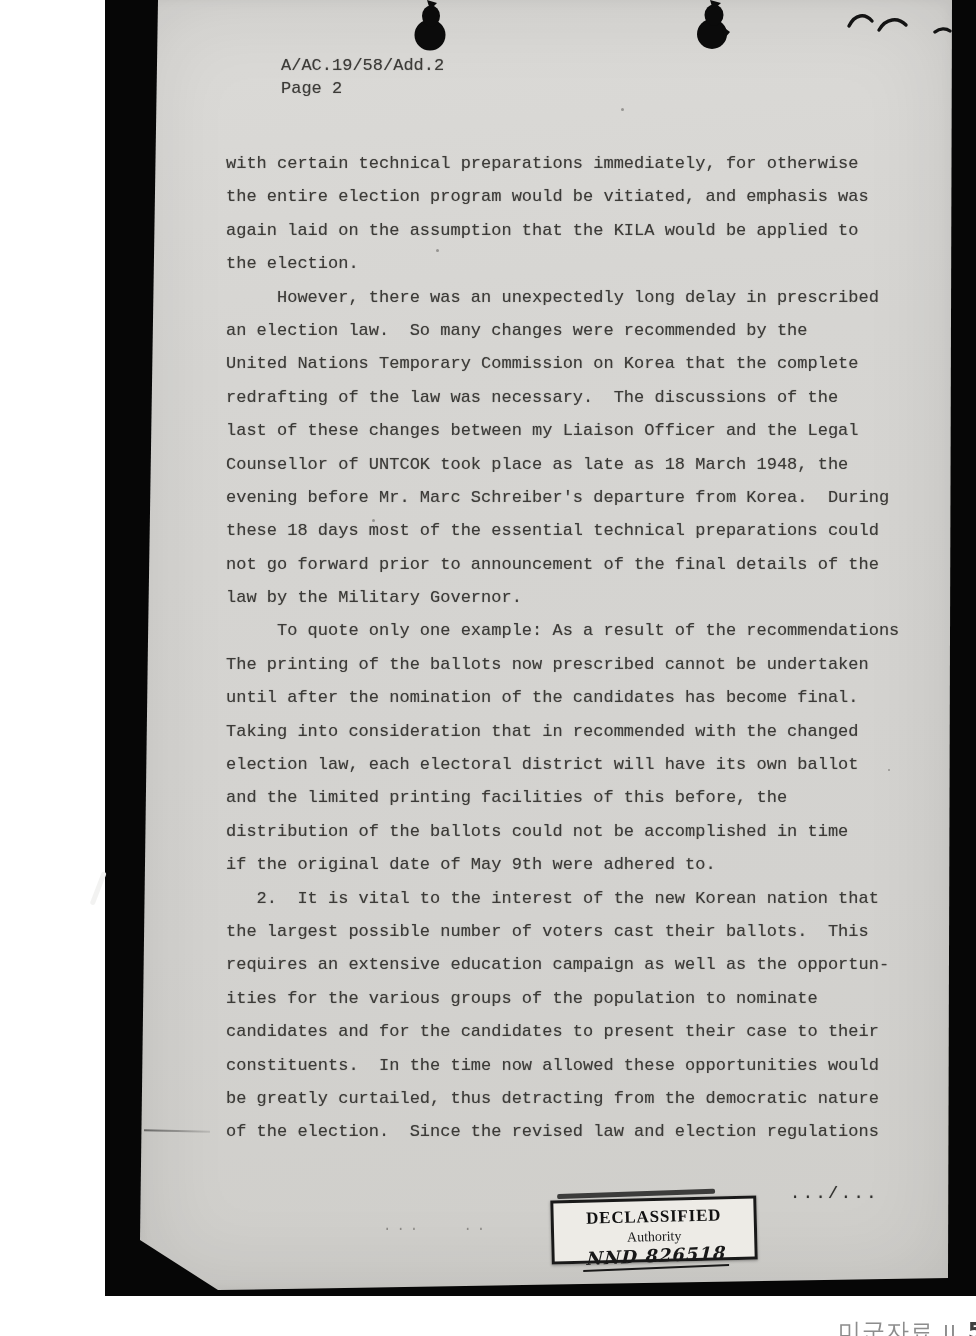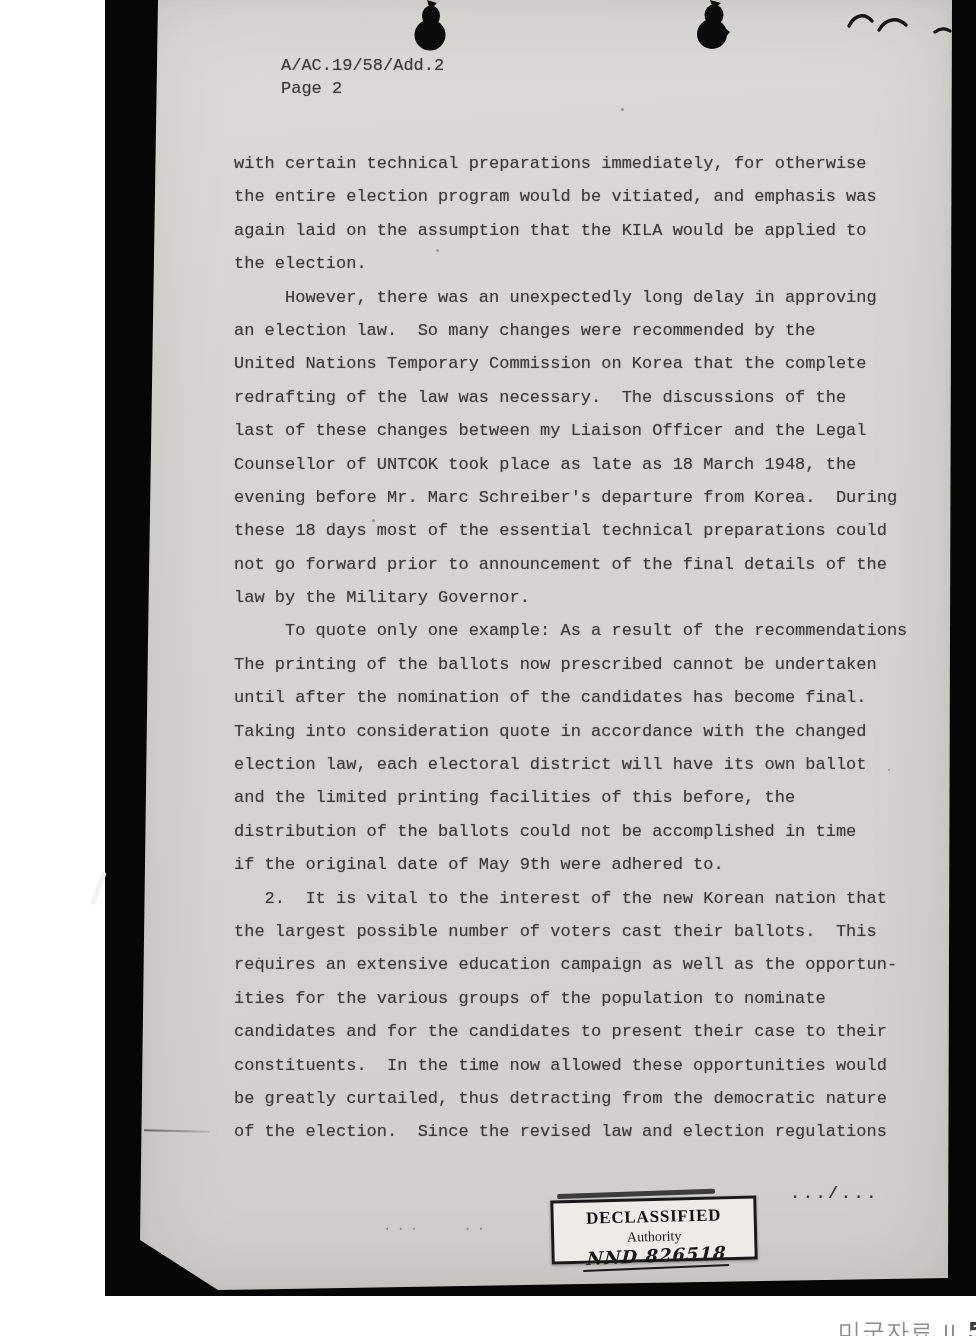--- a/index.html
+++ b/index.html
@@ -12,21 +12,21 @@
 
   
   .paper { position:absolute; left:35px; top:0; width:812px; height:1290px;
            background:linear-gradient(175deg,#dbdad7 0%,#d6d5d2 28%,#d3d2cf 70%,#cfceca 100%);
            clip-path:polygon(18px 0, 812px 0, 808px 1278px, 78px 1290px, 0 1240px, 8px 640px); }
   .vignette { position:absolute; inset:0; box-shadow:inset 0 0 90px rgba(0,0,0,.10), inset 0 0 14px rgba(0,0,0,.05); }
 
   .typed { font-family:"Liberation Mono","DejaVu Sans Mono",monospace; font-size:17px; color:#3c3b38; }
   .doc-header { position:absolute; left:97px; top:54px; line-height:23px;
                 text-shadow:0 0 1px rgba(60,58,54,.5);margin-left:44px; }
-  .body-lines { position:absolute; left:94px; top:147px; }
+  .body-lines { position:absolute; left:86px; top:147px; }
   .tline { white-space:pre; line-height:33.4px; height:33.4px; text-shadow:0 0 1px rgba(60,58,54,.5); }
 
   .blots { position:absolute; left:0; top:0; width:812px; height:62px; }
   .handmarks { position:absolute; left:705px; top:8px; width:108px; height:32px; }
 
   .cont-mark { position:absolute; left:650px; top:1184px; font-size:17px; letter-spacing:2.5px;
                color:#30302d; text-shadow:0 0 1px rgba(50,50,48,.5); white-space:pre; }
   .faint-dots { position:absolute; left:243px; top:1218px; font-size:14px; letter-spacing:5px;
                 color:rgba(60,58,54,.45); white-space:pre; }
 
@@ -93,34 +93,34 @@
         <div>A/AC.19/58/Add.2</div>
         <div>Page 2</div>
       </div>
 
       <div class="body-lines typed">
 
       <div class="tline">with certain technical preparations immediately, for otherwise</div>
           <div class="tline">the entire election program would be vitiated, and emphasis was</div>
           <div class="tline">again laid on the assumption that the KILA would be applied to</div>
           <div class="tline">the election.</div>
-          <div class="tline">     However, there was an unexpectedly long delay in approving</div>
+          <div class="tline">     However, there was an unexpectedly long delay in prescribed</div>
           <div class="tline">an election law.  So many changes were recommended by the</div>
           <div class="tline">United Nations Temporary Commission on Korea that the complete</div>
           <div class="tline">redrafting of the law was necessary.  The discussions of the</div>
           <div class="tline">last of these changes between my Liaison Officer and the Legal</div>
           <div class="tline">Counsellor of UNTCOK took place as late as 18 March 1948, the</div>
           <div class="tline">evening before Mr. Marc Schreiber's departure from Korea.  During</div>
           <div class="tline">these 18 days most of the essential technical preparations could</div>
           <div class="tline">not go forward prior to announcement of the final details of the</div>
           <div class="tline">law by the Military Governor.</div>
           <div class="tline">     To quote only one example: As a result of the recommendations</div>
           <div class="tline">The printing of the ballots now prescribed cannot be undertaken</div>
           <div class="tline">until after the nomination of the candidates has become final.</div>
-          <div class="tline">Taking into consideration quote in accordance with the changed</div>
+          <div class="tline">Taking into consideration that in recommended with the changed</div>
           <div class="tline">election law, each electoral district will have its own ballot</div>
           <div class="tline">and the limited printing facilities of this before, the</div>
           <div class="tline">distribution of the ballots could not be accomplished in time</div>
           <div class="tline">if the original date of May 9th were adhered to.</div>
           <div class="tline">   2.  It is vital to the interest of the new Korean nation that</div>
           <div class="tline">the largest possible number of voters cast their ballots.  This</div>
           <div class="tline">requires an extensive education campaign as well as the opportun-</div>
           <div class="tline">ities for the various groups of the population to nominate</div>
           <div class="tline">candidates and for the candidates to present their case to their</div>
           <div class="tline">constituents.  In the time now allowed these opportunities would</div>

